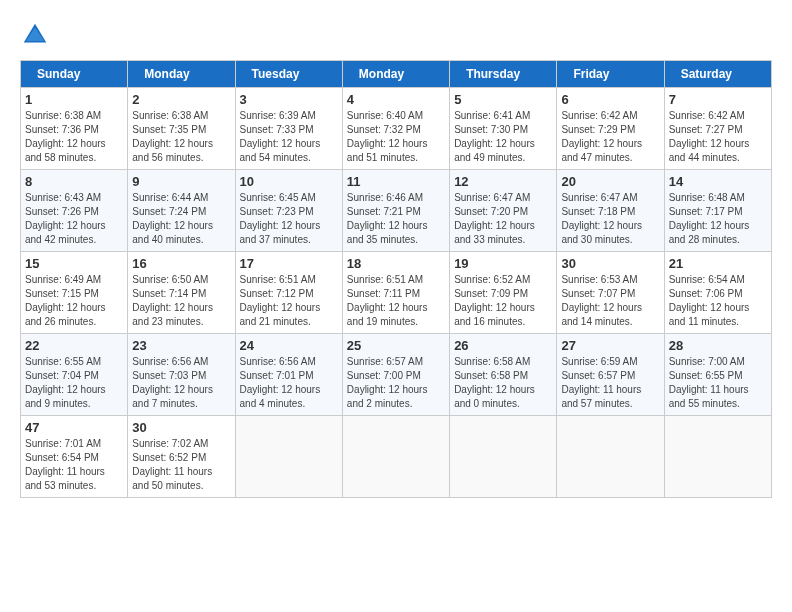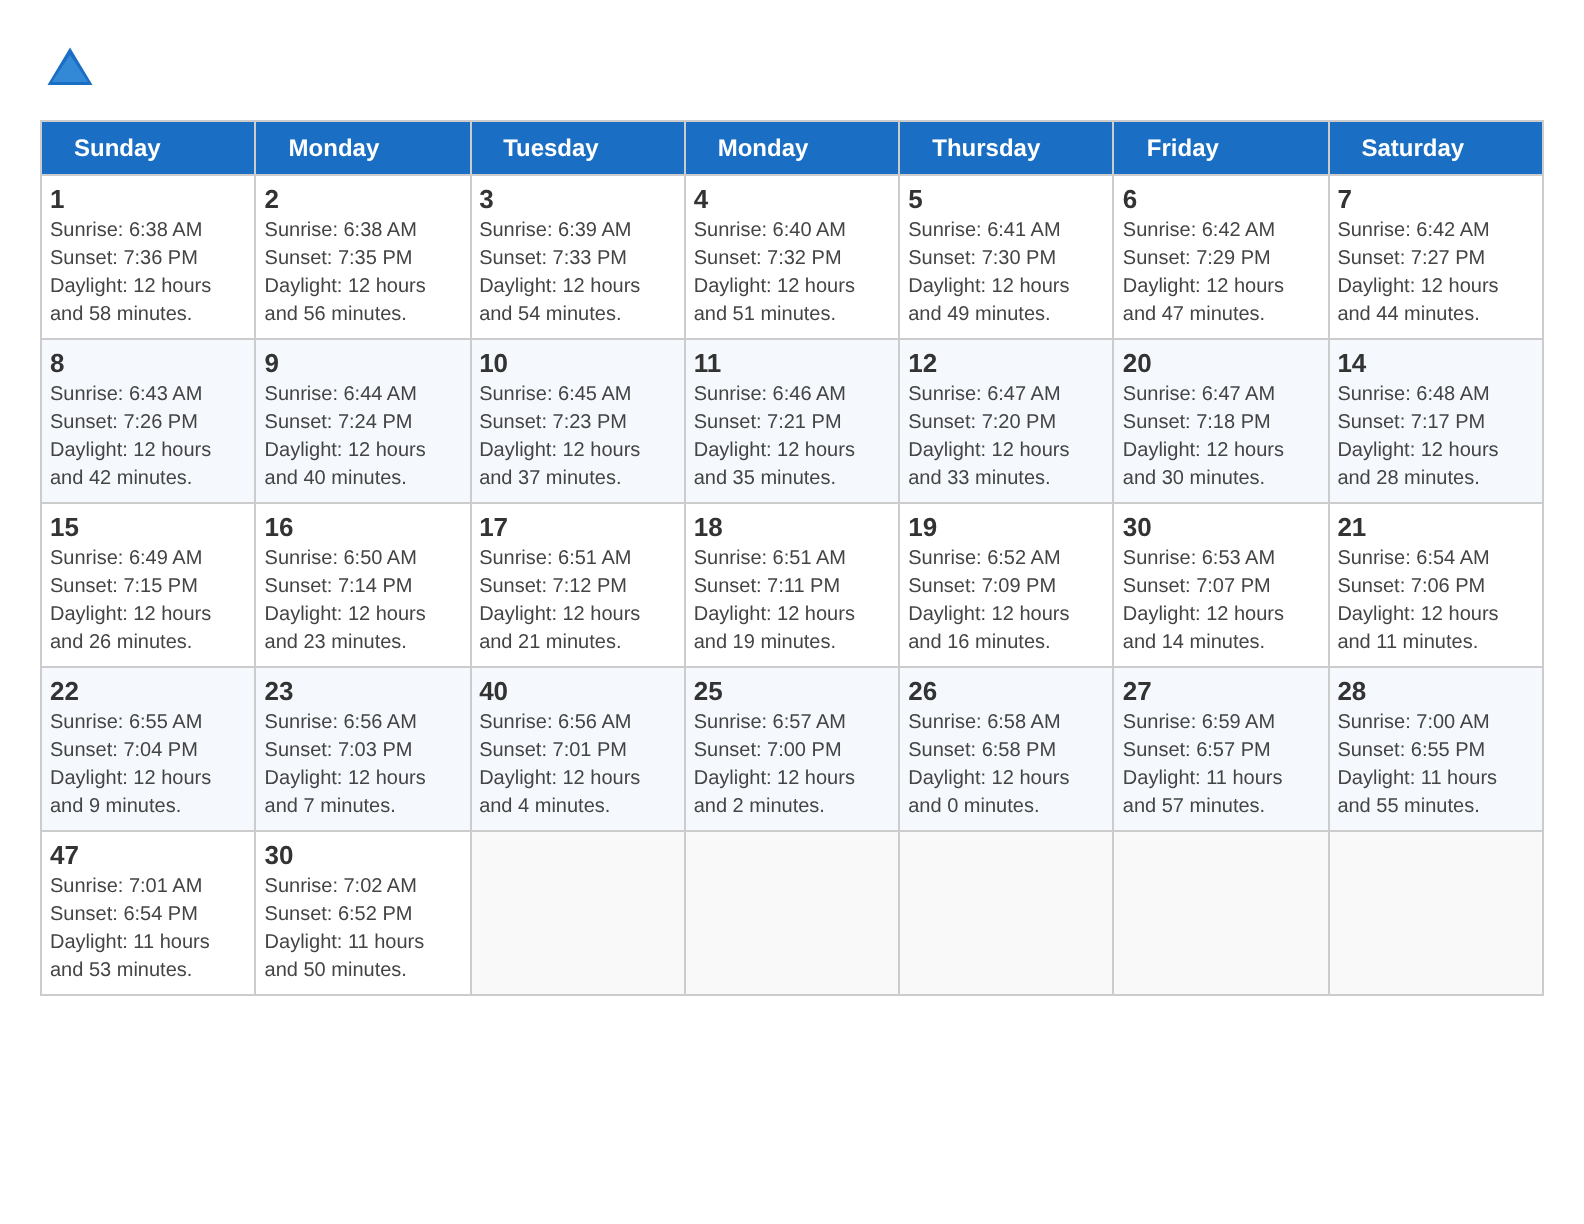--- a/index.html
+++ b/index.html
@@ -304,21 +304,21 @@
       </td>
         <td>
         <span class="day-number">23</span>
         <div class="day-info">
           Sunrise: 6:56 AM<br>
           Sunset: 7:03 PM<br>
           Daylight: 12 hours and 7 minutes.
         </div>
       </td>
         <td>
-        <span class="day-number">40</span>
+        <span class="day-number">24</span>
         <div class="day-info">
           Sunrise: 6:56 AM<br>
           Sunset: 7:01 PM<br>
           Daylight: 12 hours and 4 minutes.
         </div>
       </td>
         <td>
         <span class="day-number">25</span>
         <div class="day-info">
           Sunrise: 6:57 AM<br>

